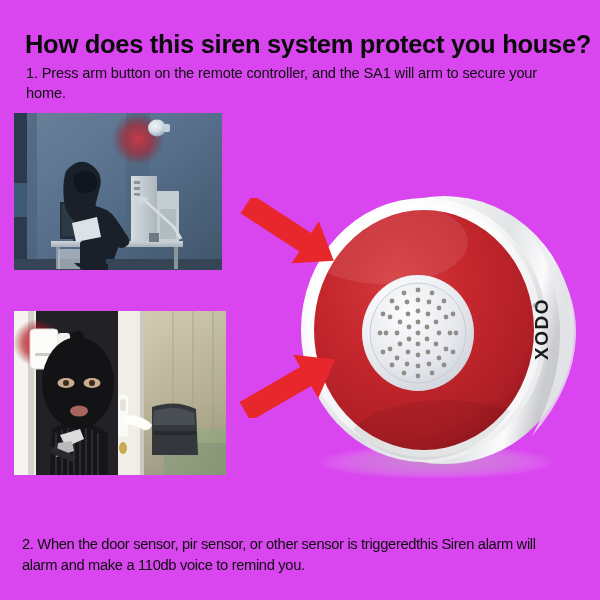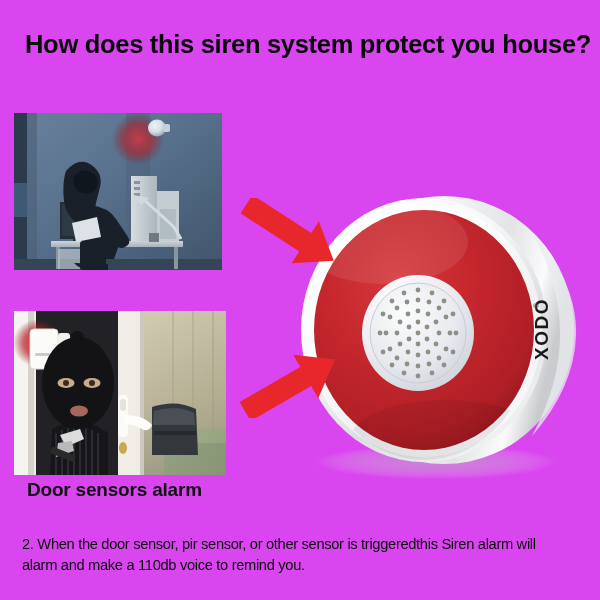--- a/index.html
+++ b/index.html
@@ -105,20 +105,21 @@
   #arrow-top    { left: 236px; top: 198px; width: 110px; height: 70px; }
   #arrow-bottom { left: 236px; top: 352px; width: 110px; height: 66px; }
 </style>
 </head>
 <body>
 
 <div id="page">
 
   <div class="headline">How does this siren system protect you house?</div>
 
+  <div class="step-one">1. Press arm button on the remote controller, and the SA1 will arm to secure your home.</div>
 
   <div class="photo" id="photo-pir">
     <svg width="208" height="157" viewBox="0 0 208 157">
       <defs>
         <linearGradient id="pirWall" x1="0" y1="0" x2="1" y2="1">
           <stop offset="0%" stop-color="#6a819c"></stop>
           <stop offset="45%" stop-color="#566e8b"></stop>
           <stop offset="100%" stop-color="#3c4f66"></stop>
         </linearGradient>
         <radialGradient id="pirGlow" cx="50%" cy="50%" r="50%">
@@ -285,21 +286,20 @@
       </g>
 
       <g>
         <path d="M138 96 q24 -8 44 2 l2 46 -46 0 Z" fill="#34383c"></path>
         <path d="M140 100 q22 -7 40 2 l1 12 -42 0 Z" fill="#4a4f55"></path>
         <rect x="140" y="120" width="42" height="4" fill="#262a2e"></rect>
       </g>
     </svg>
   </div>
 
-  <div class="caption" id="caption-door">Door sensors alarm</div>
 
   <div id="siren-wrap">
     <svg width="290" height="290" viewBox="0 0 290 290">
       <defs>
         <radialGradient id="shadowGrad" cx="50%" cy="50%" r="50%">
           <stop offset="0%" stop-color="#b9b9b9" stop-opacity="0.55"></stop>
           <stop offset="70%" stop-color="#cfcfcf" stop-opacity="0.25"></stop>
           <stop offset="100%" stop-color="#ffffff" stop-opacity="0"></stop>
         </radialGradient>
 

